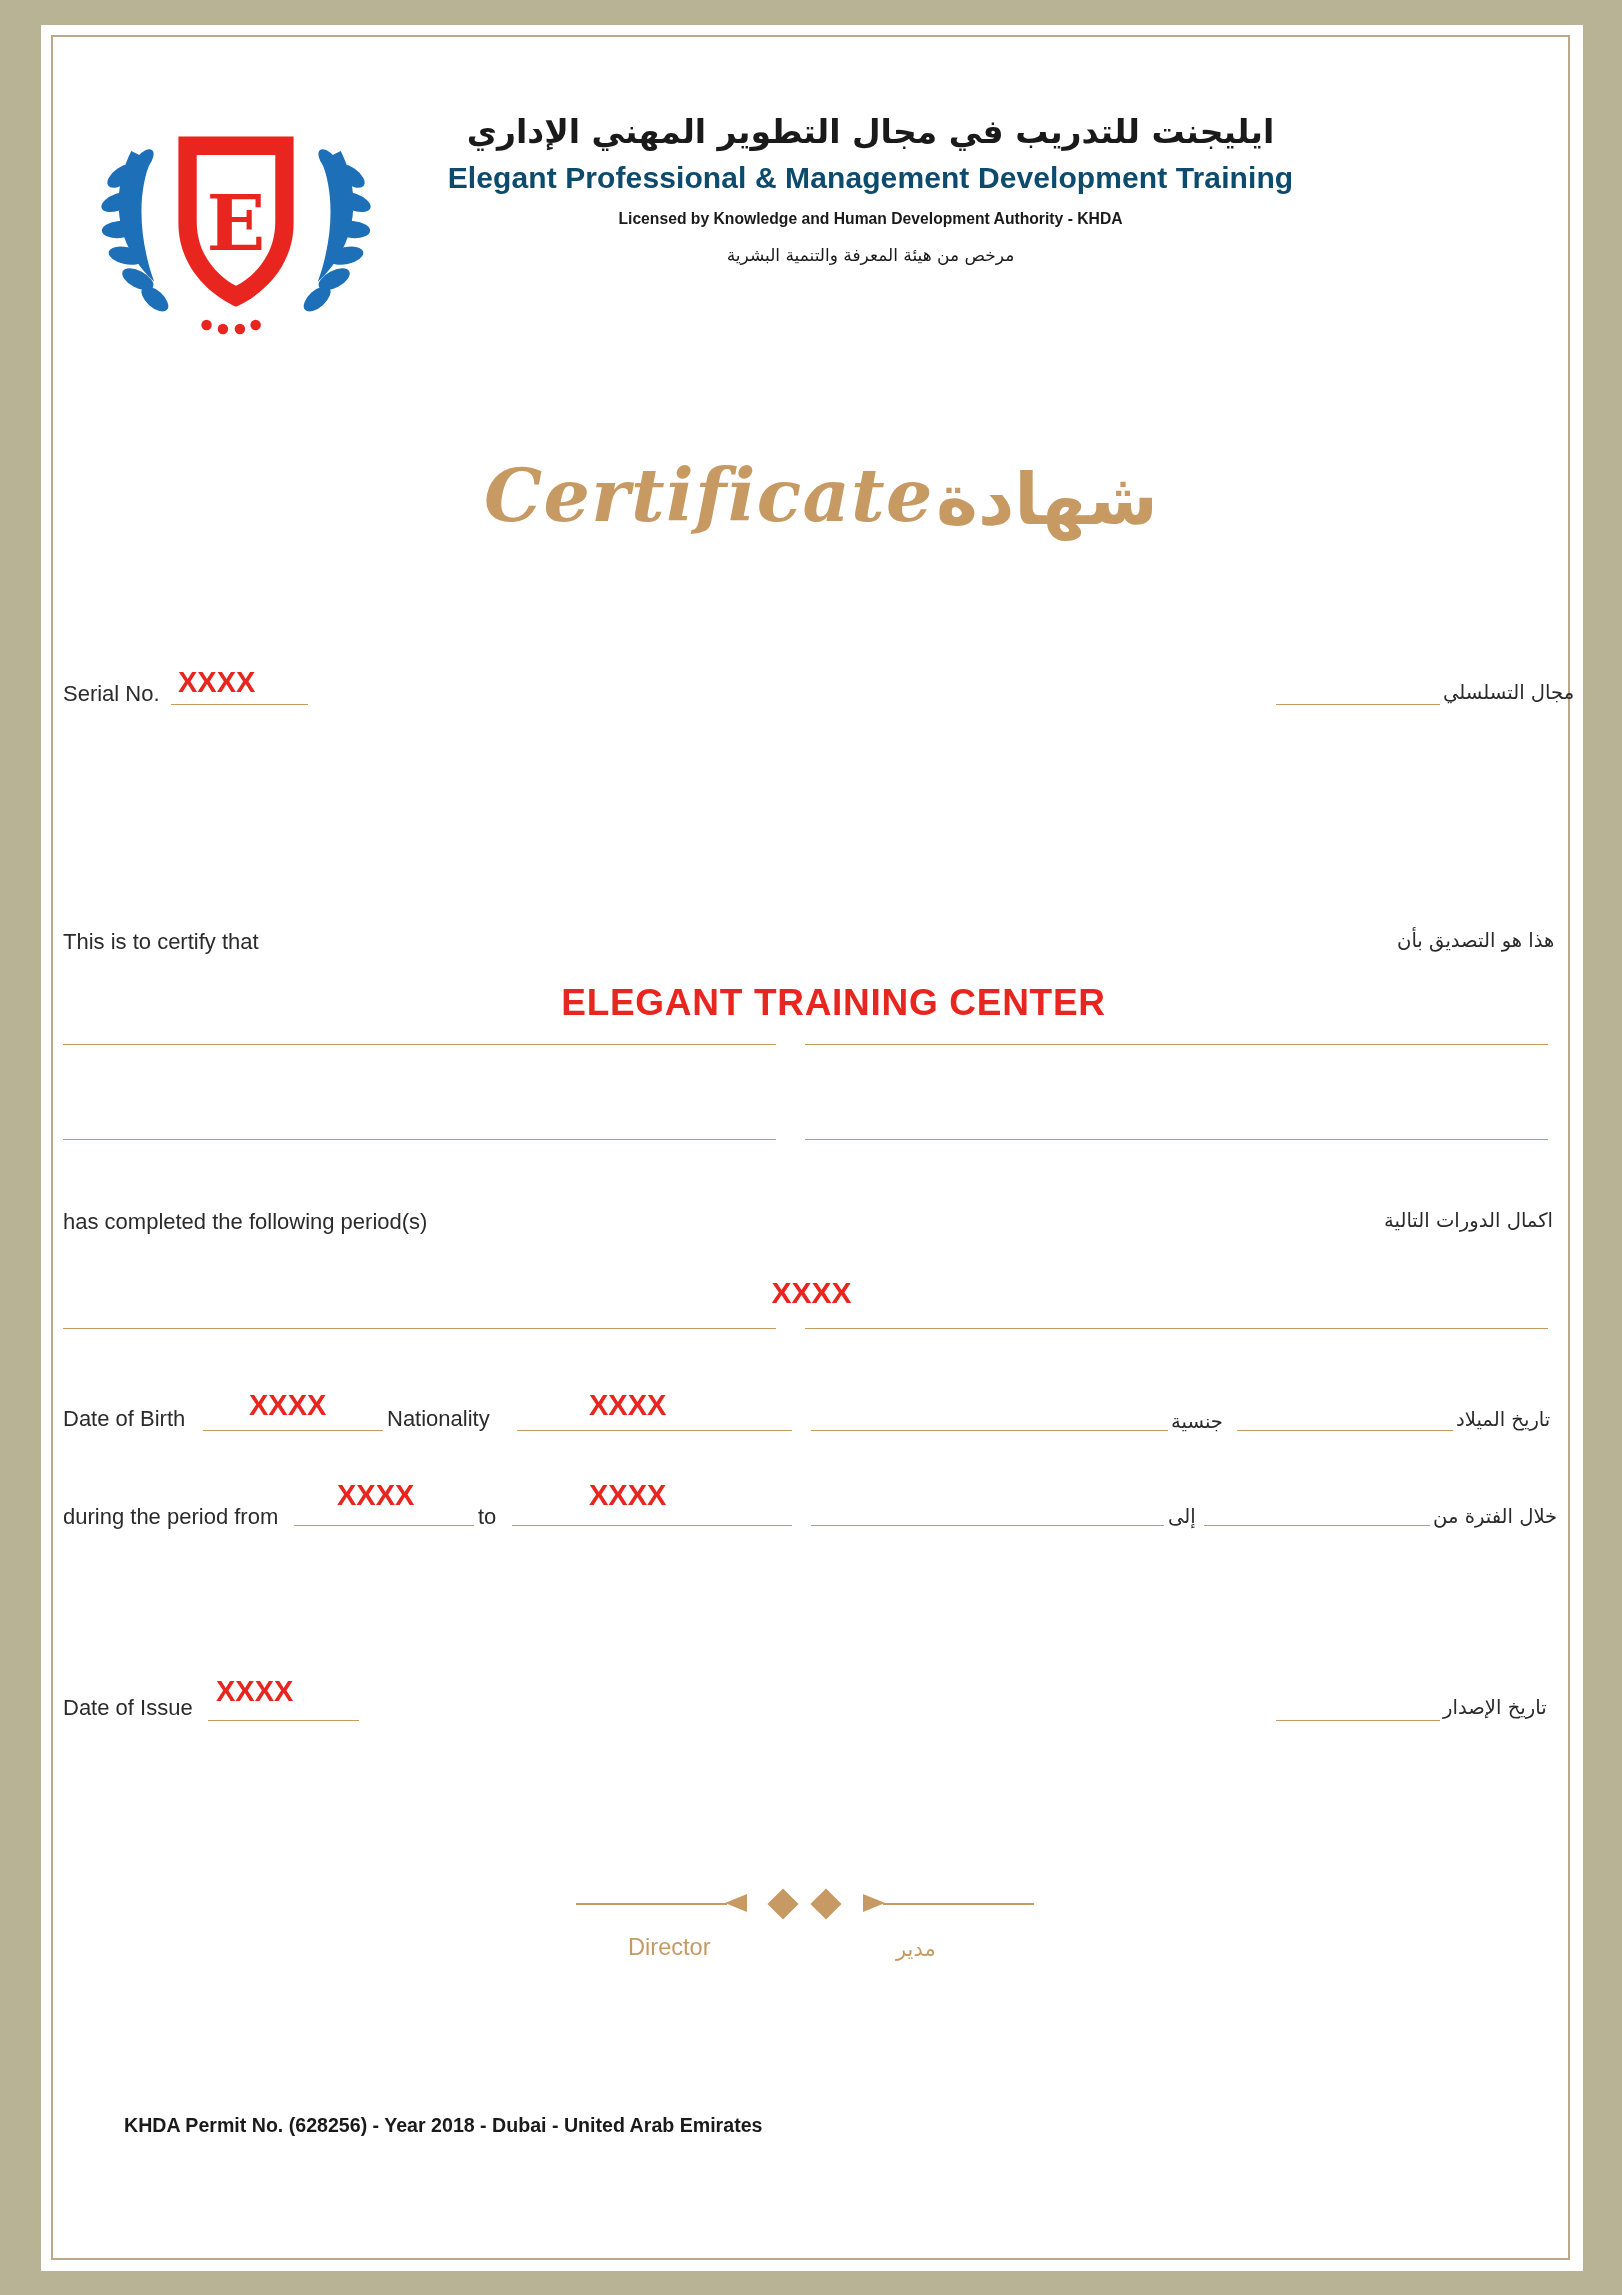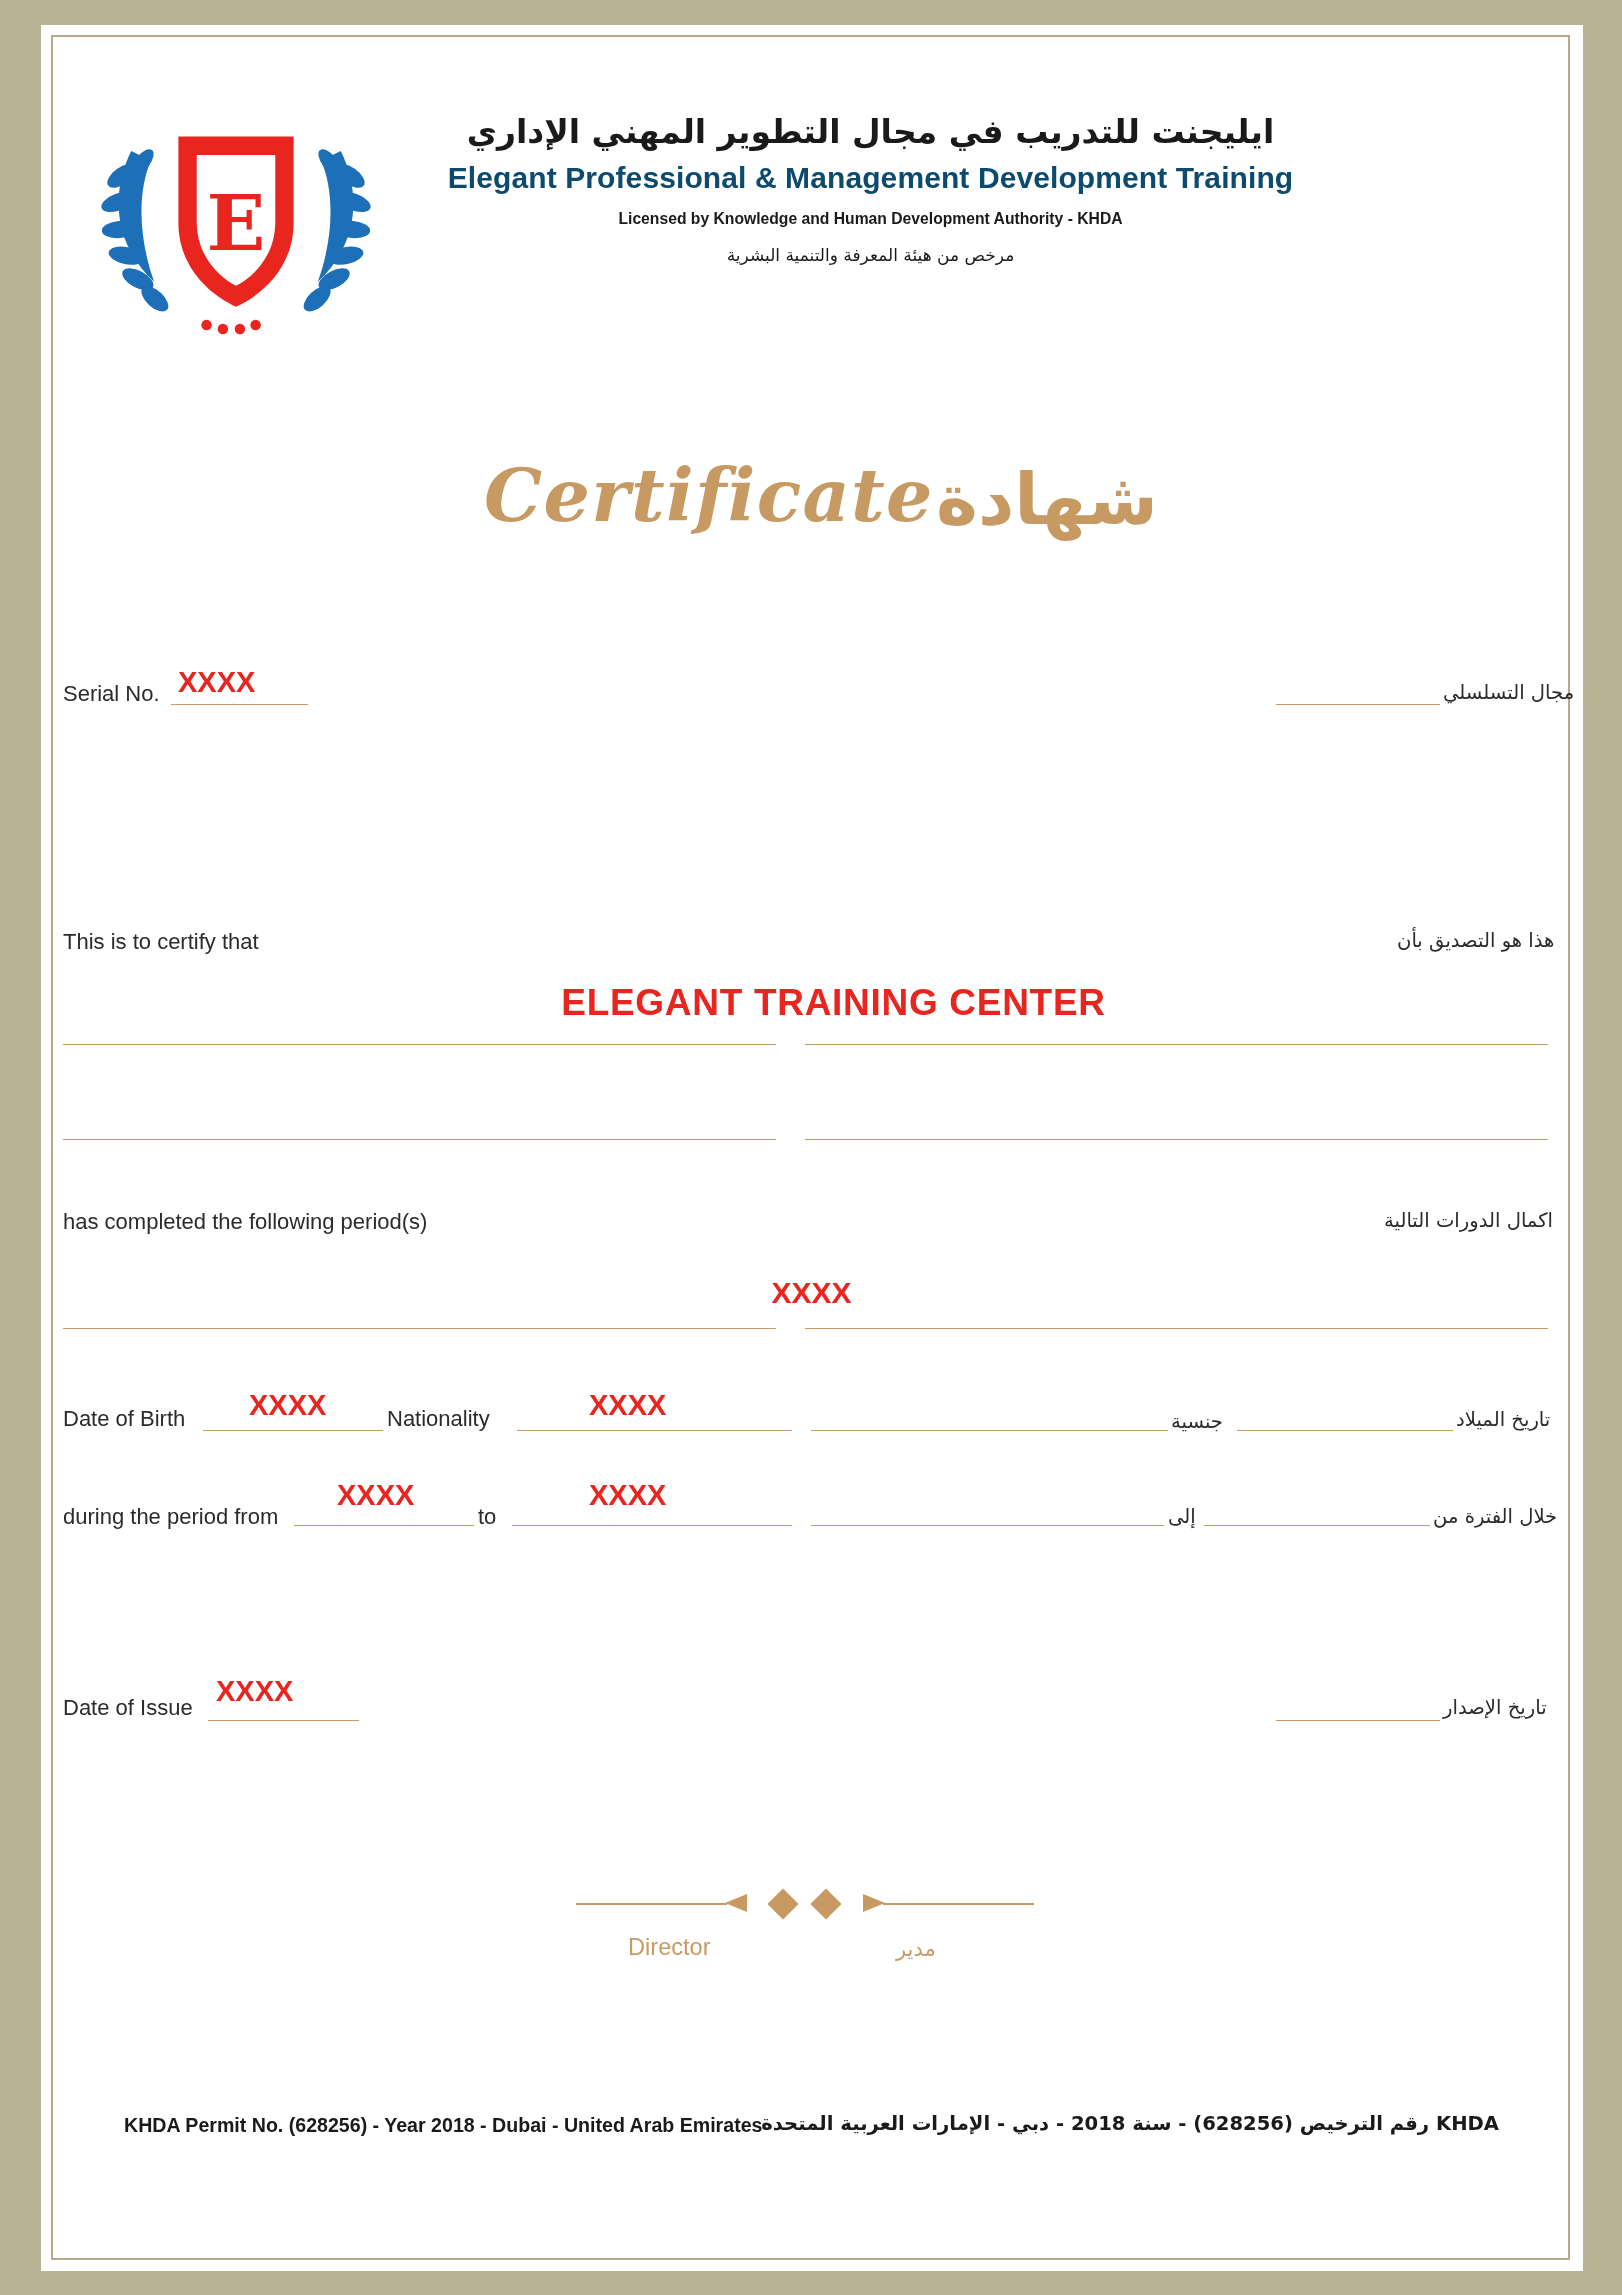--- a/index.html
+++ b/index.html
@@ -341,15 +341,14 @@
     <div class="sig-line-r"></div>
     <div class="tri-l"></div>
     <div class="tri-r"></div>
     <div class="diamond" style="left:196px;"></div>
     <div class="diamond" style="left:239px;"></div>
   </div>
   <div class="director-en">Director</div>
   <div class="director-ar">مدير</div>
 
   <div class="footer-en">KHDA Permit No. (628256) - Year 2018 - Dubai - United Arab Emirates</div>
-  <div class="footer-ar">KHDA رقم الترخيص (628256) - سنة 2018 - دبي - الإمارات العربية المتحدة</div>
 </div>
 
 
 </body></html>

